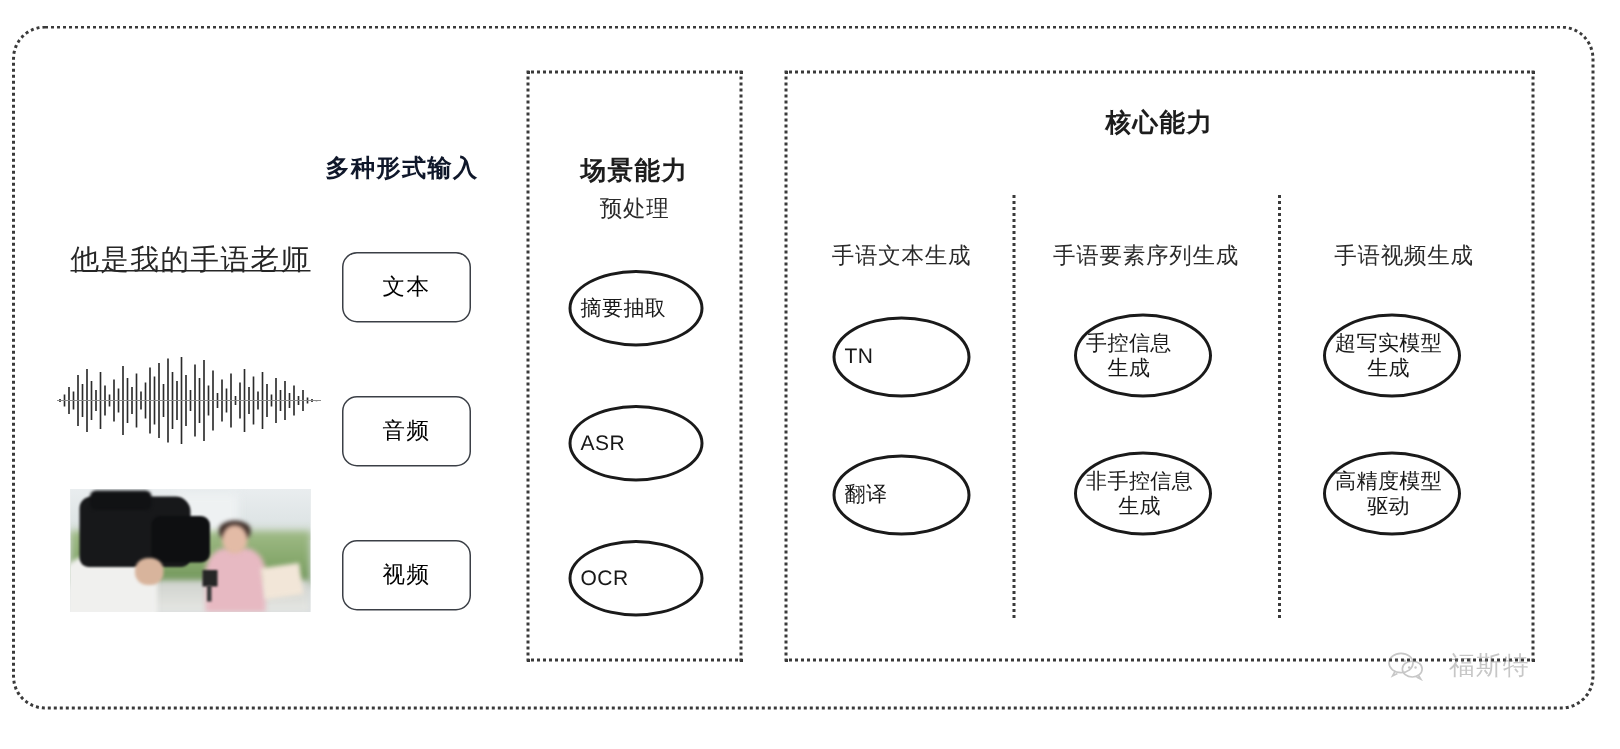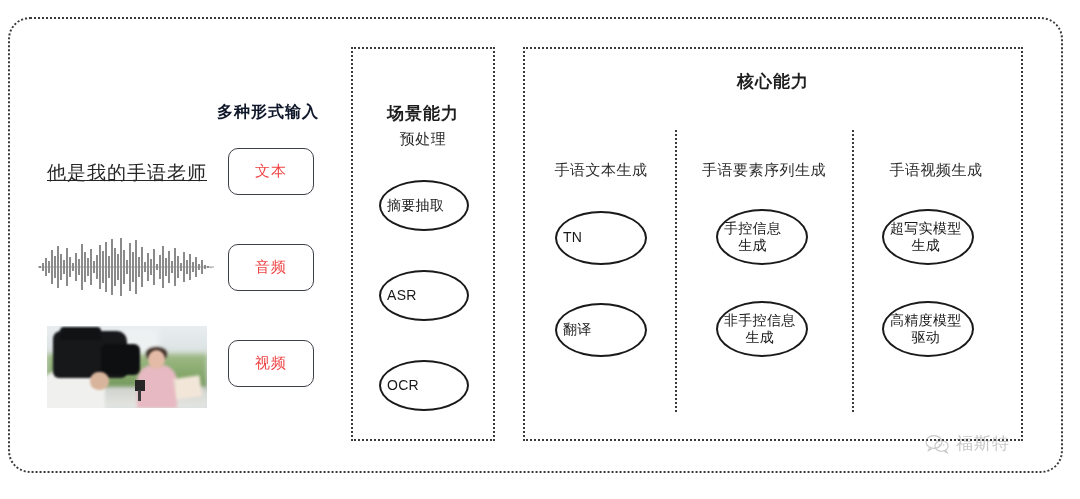--- a/index.html
+++ b/index.html
@@ -94,23 +94,24 @@
   
   .input-box {
     position: absolute;
     box-sizing: border-box;
     border: 1.6px solid #3b3f46;
     border-radius: 10px;
     display: flex;
     align-items: center;
     justify-content: center;
     font-size: 15px;
-    color: #ef4444;
+    color: #000000;
     background: #ffffff;
     letter-spacing: 1px;
+    margin-top: 20px;
   }
 
   .free-label {
     position: absolute;
     color: #0f172a;
   }
   .label-inputs {
     font-size: 16px;
     font-weight: bold;
     letter-spacing: 1px;
@@ -203,21 +204,21 @@
     background: #d8b49c; border-radius: 45%; filter: blur(1.1px);
   }
 
   
   .watermark {
     position: absolute;
     left: 925px;
     top: 432px;
     display: flex;
     align-items: center;
-    gap: 5px;
+    gap: 15px;
     opacity: 0.42;
   }
   .watermark .wm-text {
     font-size: 17px;
     color: #7b7b7b;
     letter-spacing: 1px;
   }
 </style>
 </head>
 <body>

